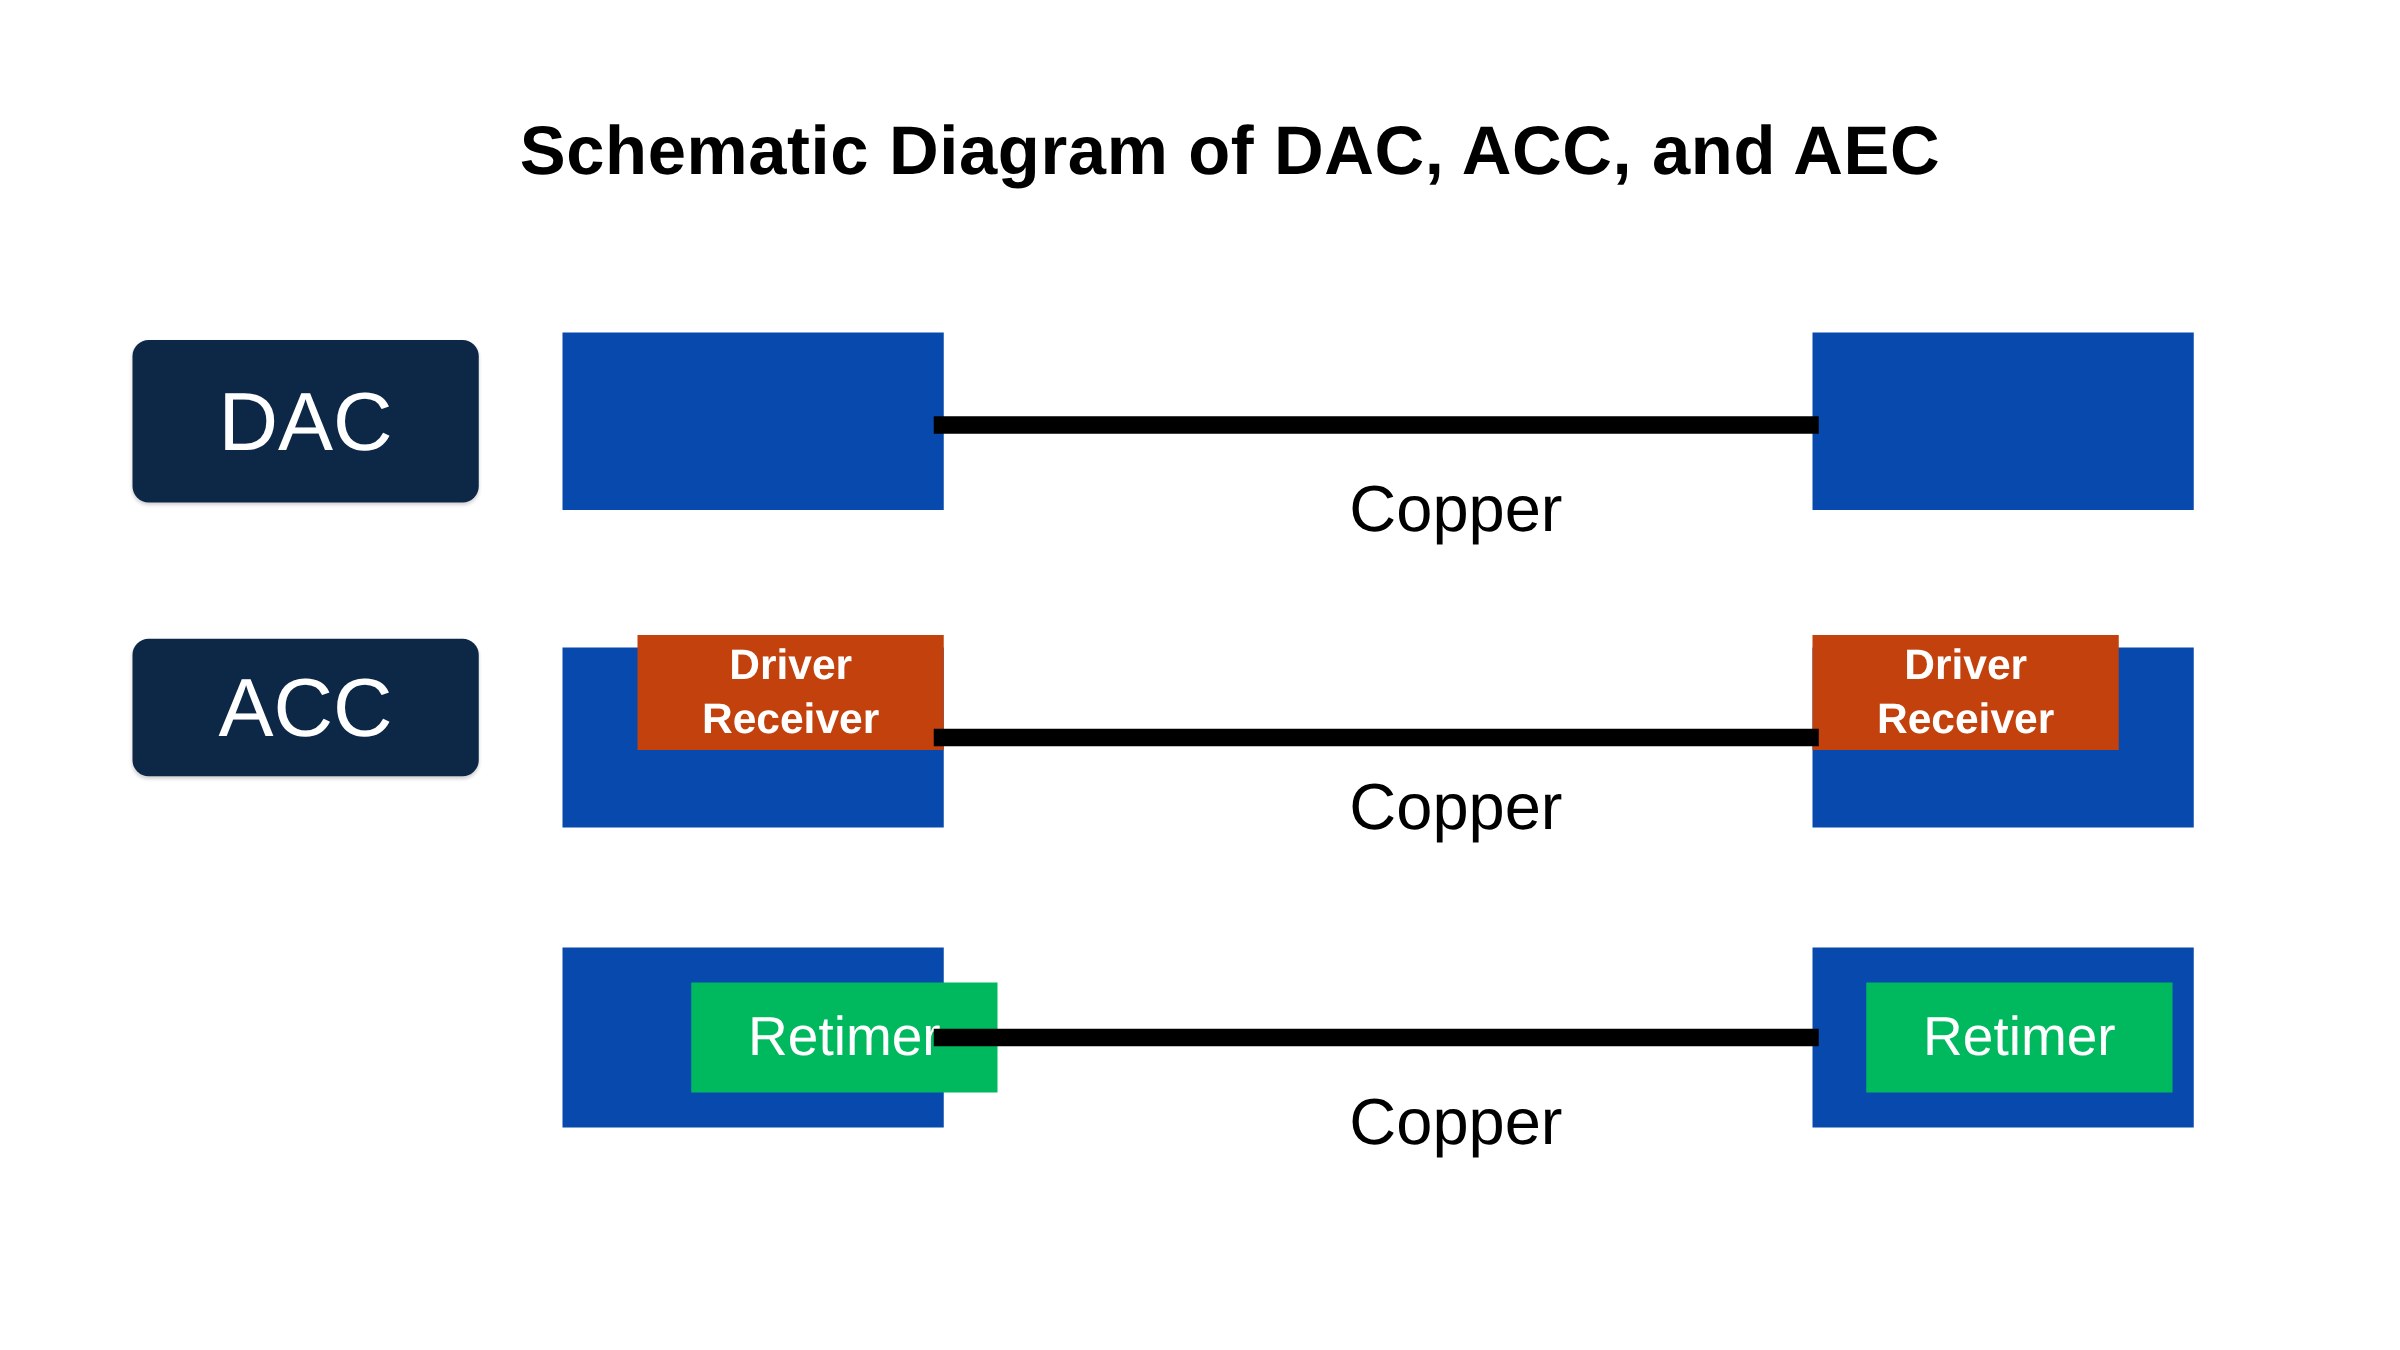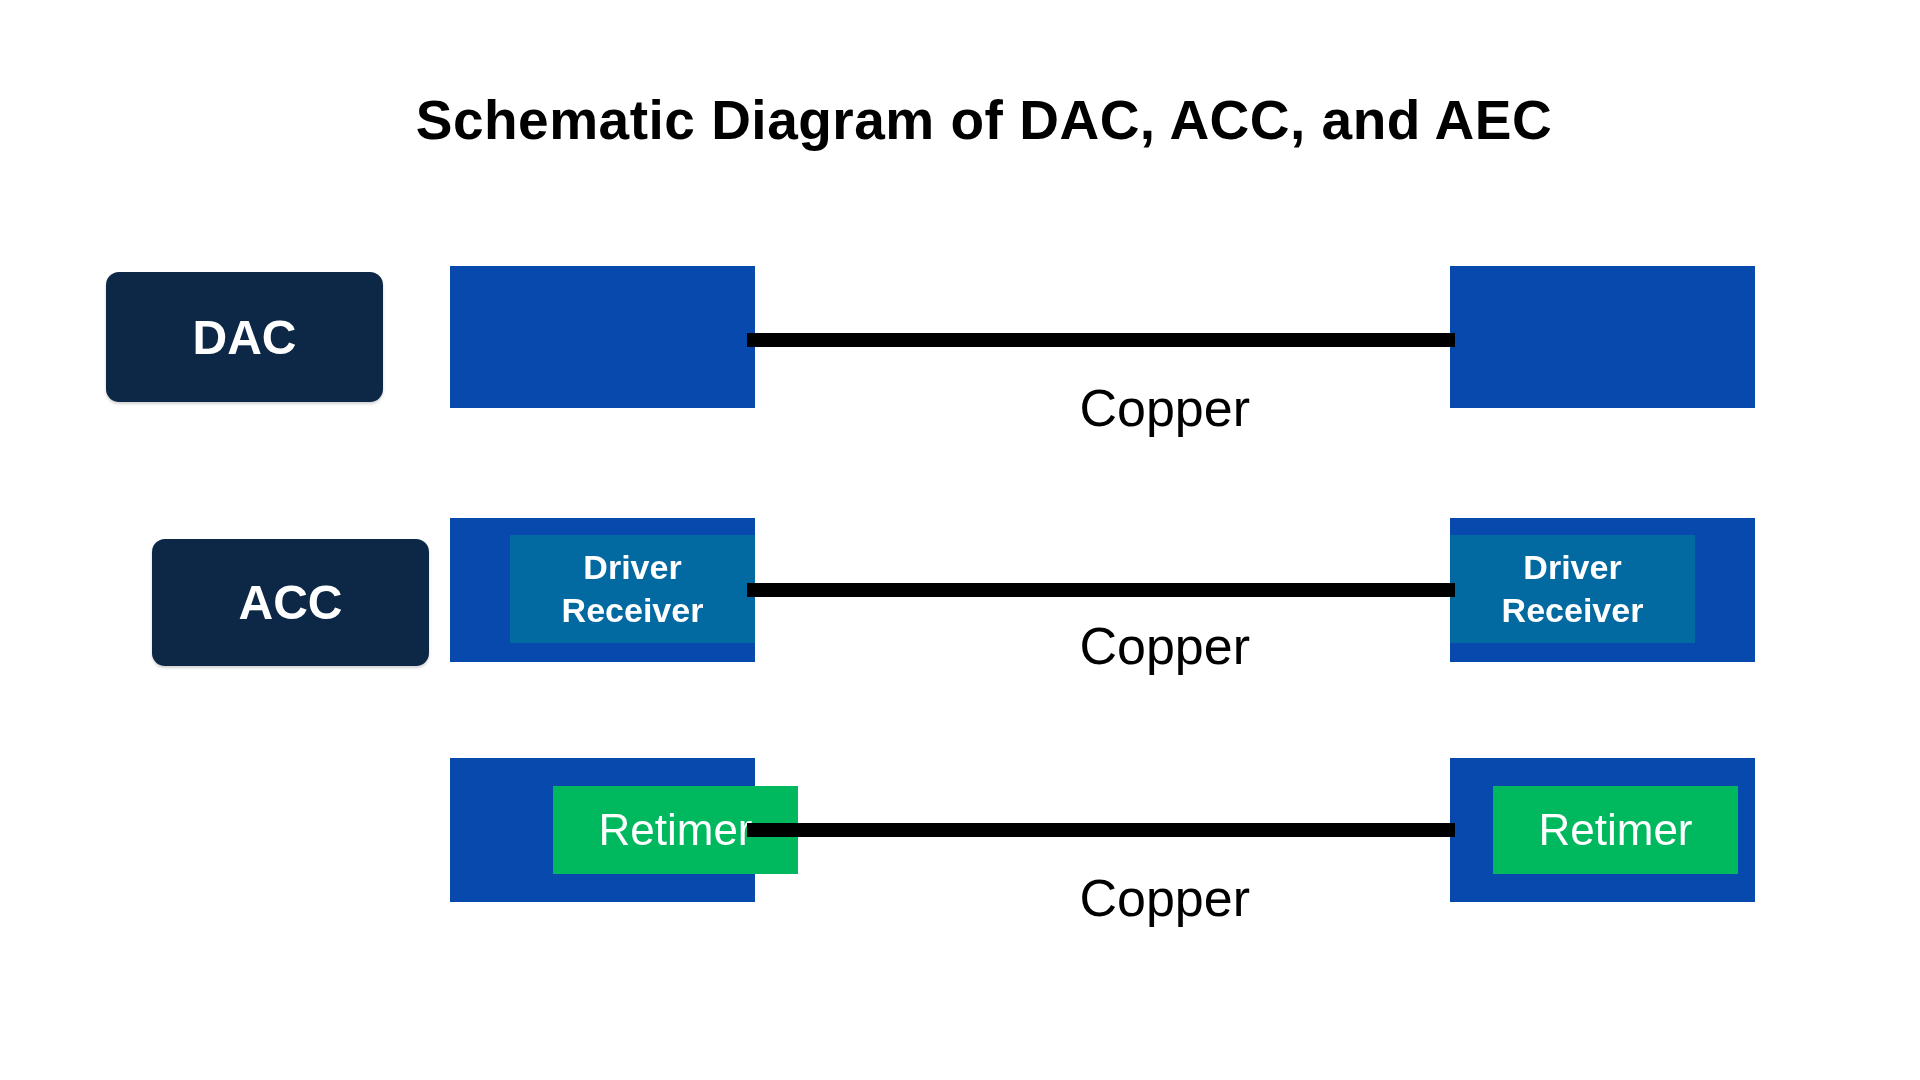--- a/index.html
+++ b/index.html
@@ -30,26 +30,26 @@
   .label-box {
     position: absolute;
     left: 106px;
     width: 277px;
     background: #0d2847;
     border-radius: 13px;
     color: #ffffff;
     display: flex;
     align-items: center;
     justify-content: center;
-    font-size: 48px;
-    font-weight: 700;
+    font-size: 66px;
+    font-weight: 400;
     box-shadow: 0 2px 3px rgba(0,0,0,0.18);
   }
   .label-dac { top: 272px; height: 130px; }
-  .label-acc { top: 539px; height: 127px; margin-left: 46px; }
+  .label-acc { top: 511px; height: 110px; }
   .label-aec { top: 763px; height: 126px; }
 
   .connector {
     position: absolute;
     width: 305px;
     background: #0749ac;
   }
   .conn-left  { left: 450px; }
   .conn-right { left: 1450px; }
   .conn-dac { top: 266px; height: 142px; }
@@ -72,24 +72,24 @@
     position: absolute;
     z-index: 2;
     color: #ffffff;
     display: flex;
     flex-direction: column;
     align-items: center;
     justify-content: center;
     text-align: center;
   }
   .module-yellow {
-    background: #0369a1;
+    background: #c2410c;
     width: 245px;
-    height: 108px;
-    top: 535px;
+    height: 92px;
+    top: 508px;
     font-size: 34px;
     font-weight: 700;
     line-height: 43px;
   }
   .module-green {
     background: #00b95f;
     width: 245px;
     height: 88px;
     top: 786px;
     font-size: 44px;

